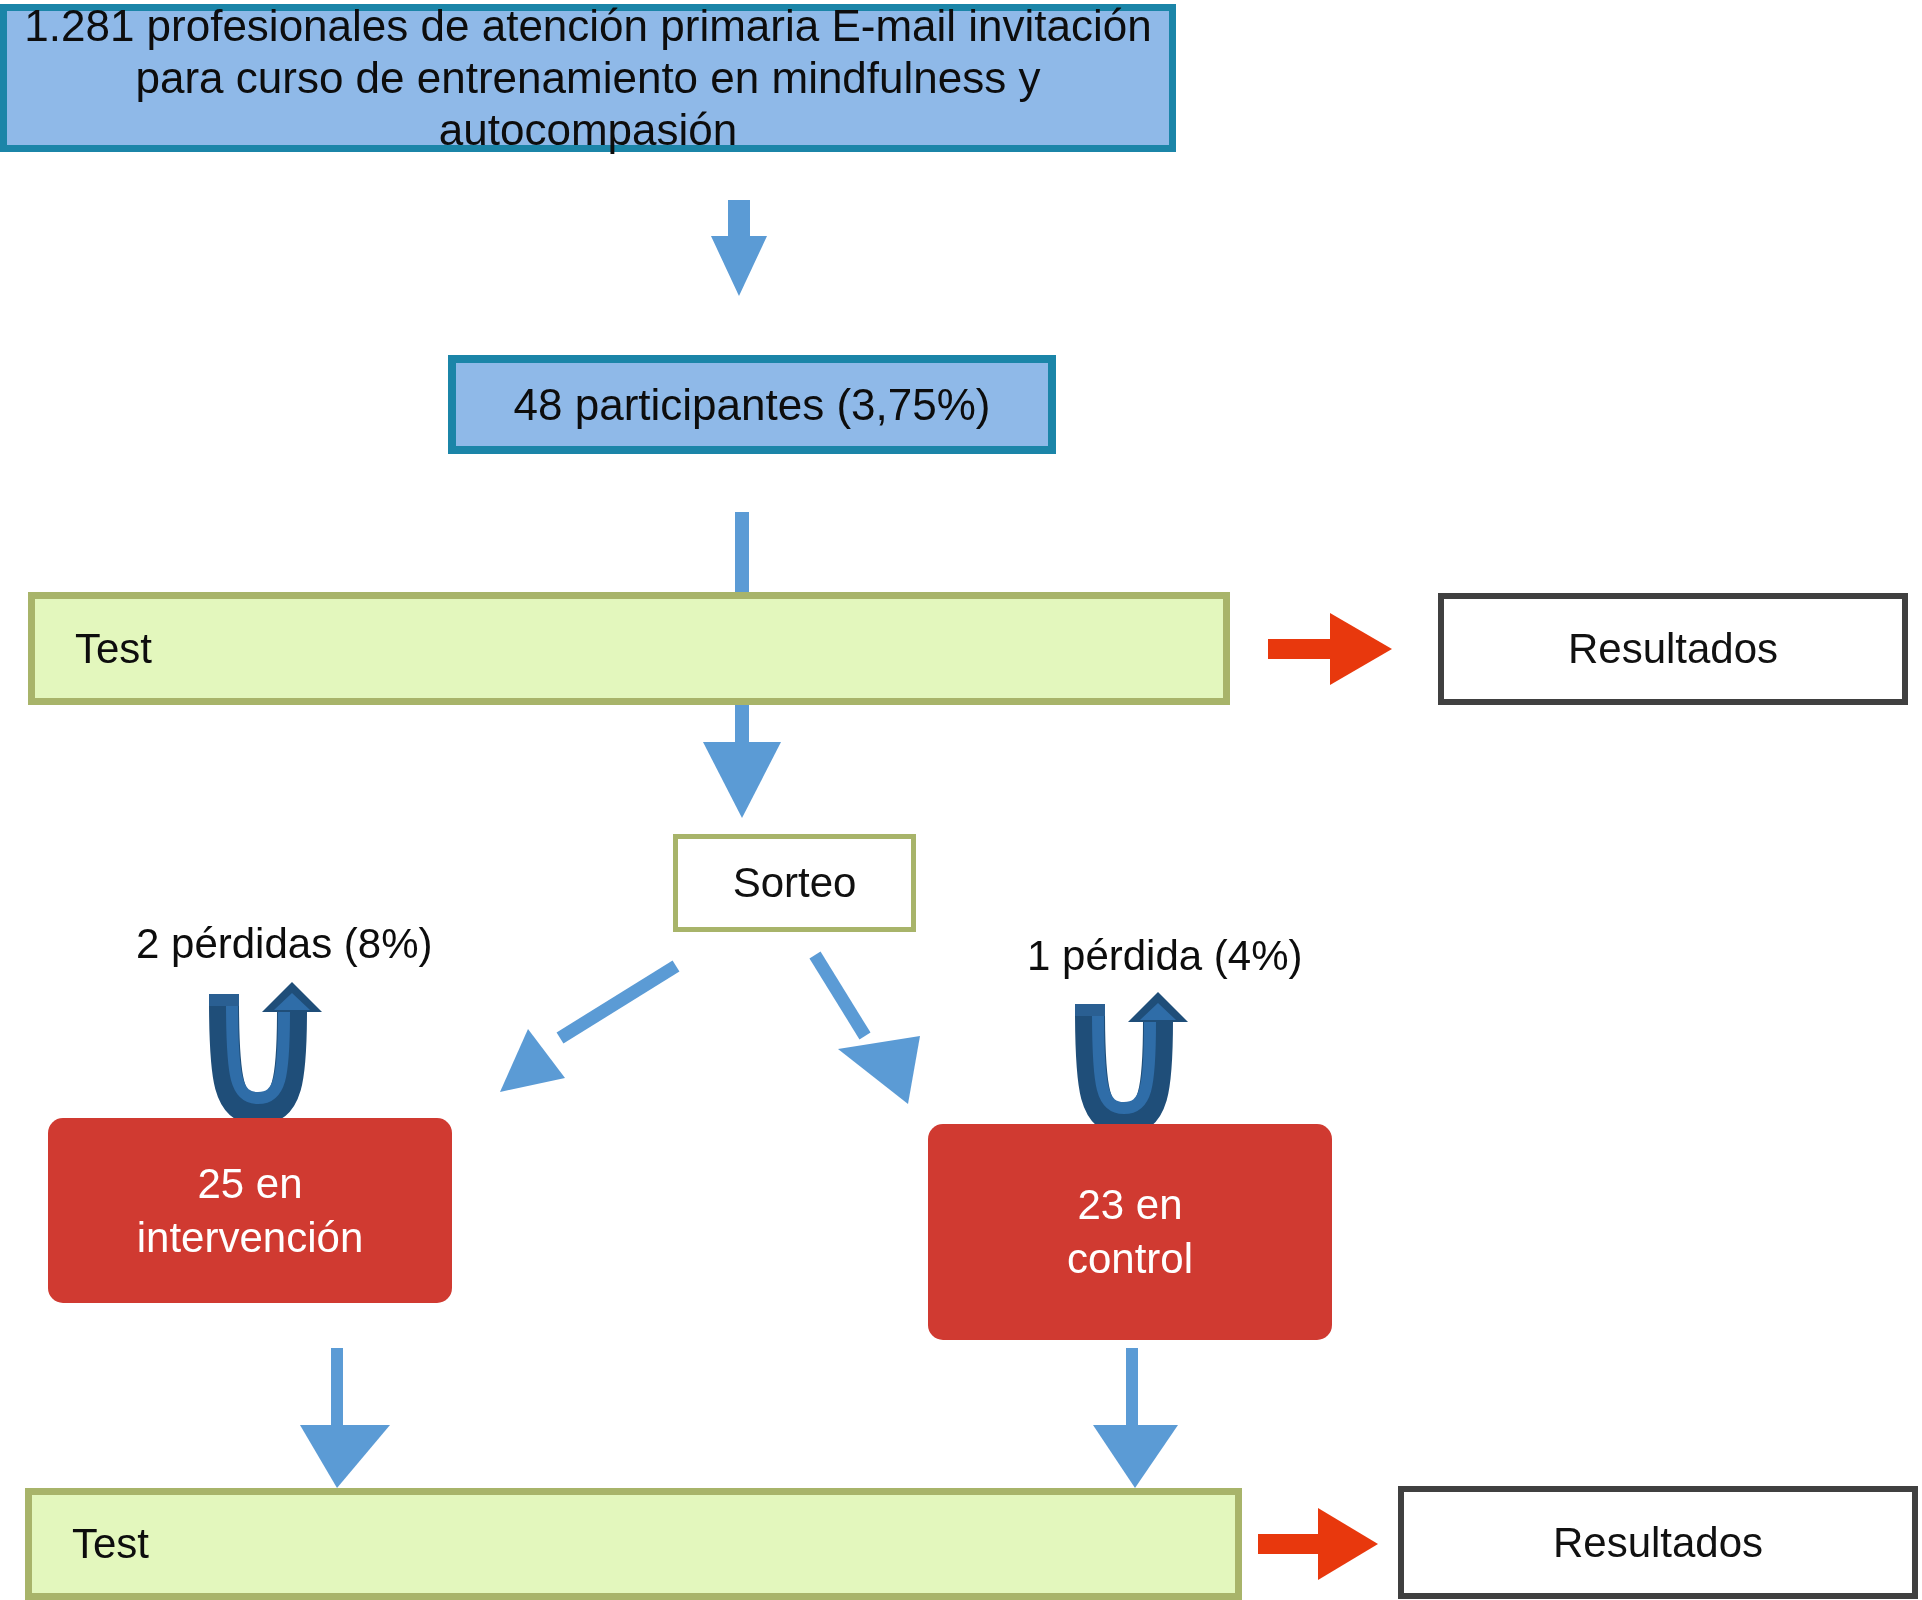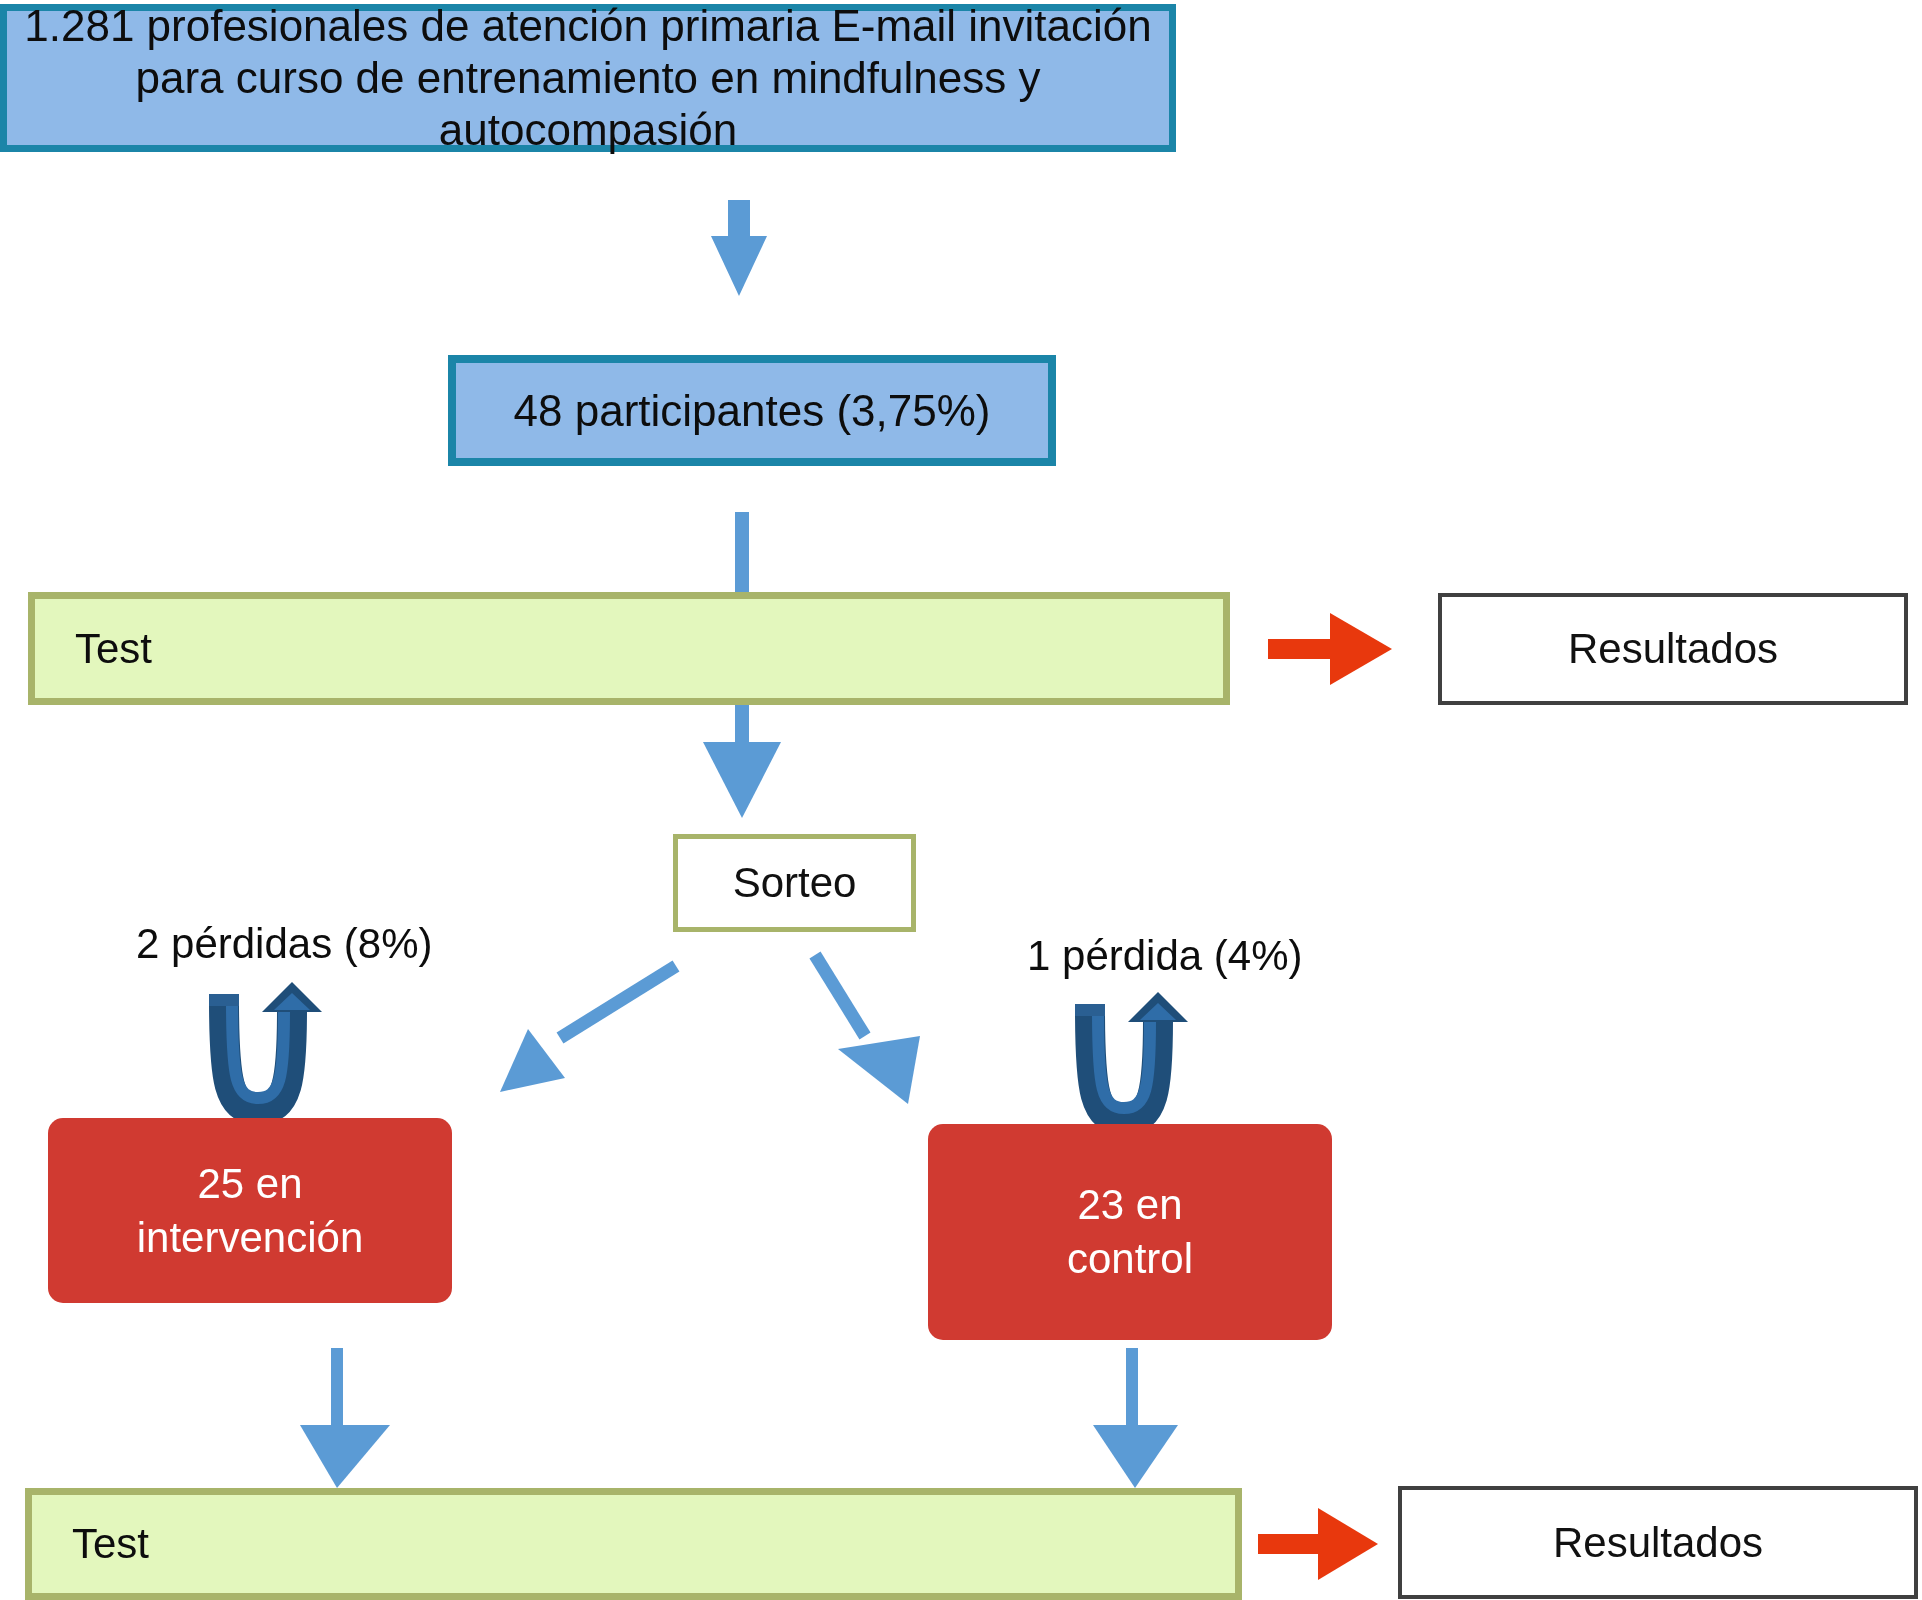--- a/index.html
+++ b/index.html
@@ -36,21 +36,21 @@
     font-size: 44px;
     color: #0d0d0d;
     padding: 0 14px;
   }
 
   
   #box-participants {
     left: 448px;
     top: 355px;
     width: 608px;
-    height: 111px;
+    height: 99px;
     background: #8fb9e8;
     border: 8px solid #1b85a8;
     font-size: 44px;
     color: #0d0d0d;
   }
 
   
   .test-bar {
     position: absolute;
     box-sizing: border-box;
@@ -74,21 +74,21 @@
     top: 1488px;
     width: 1217px;
     height: 112px;
   }
 
   
   .resultados {
     position: absolute;
     box-sizing: border-box;
     background: #ffffff;
-    border: 4px solid #404040;
+    border: 6px solid #404040;
     display: flex;
     align-items: center;
     justify-content: center;
     font-size: 42px;
     color: #111111;
   }
   #resultados-top {
     left: 1438px;
     top: 593px;
     width: 470px;

